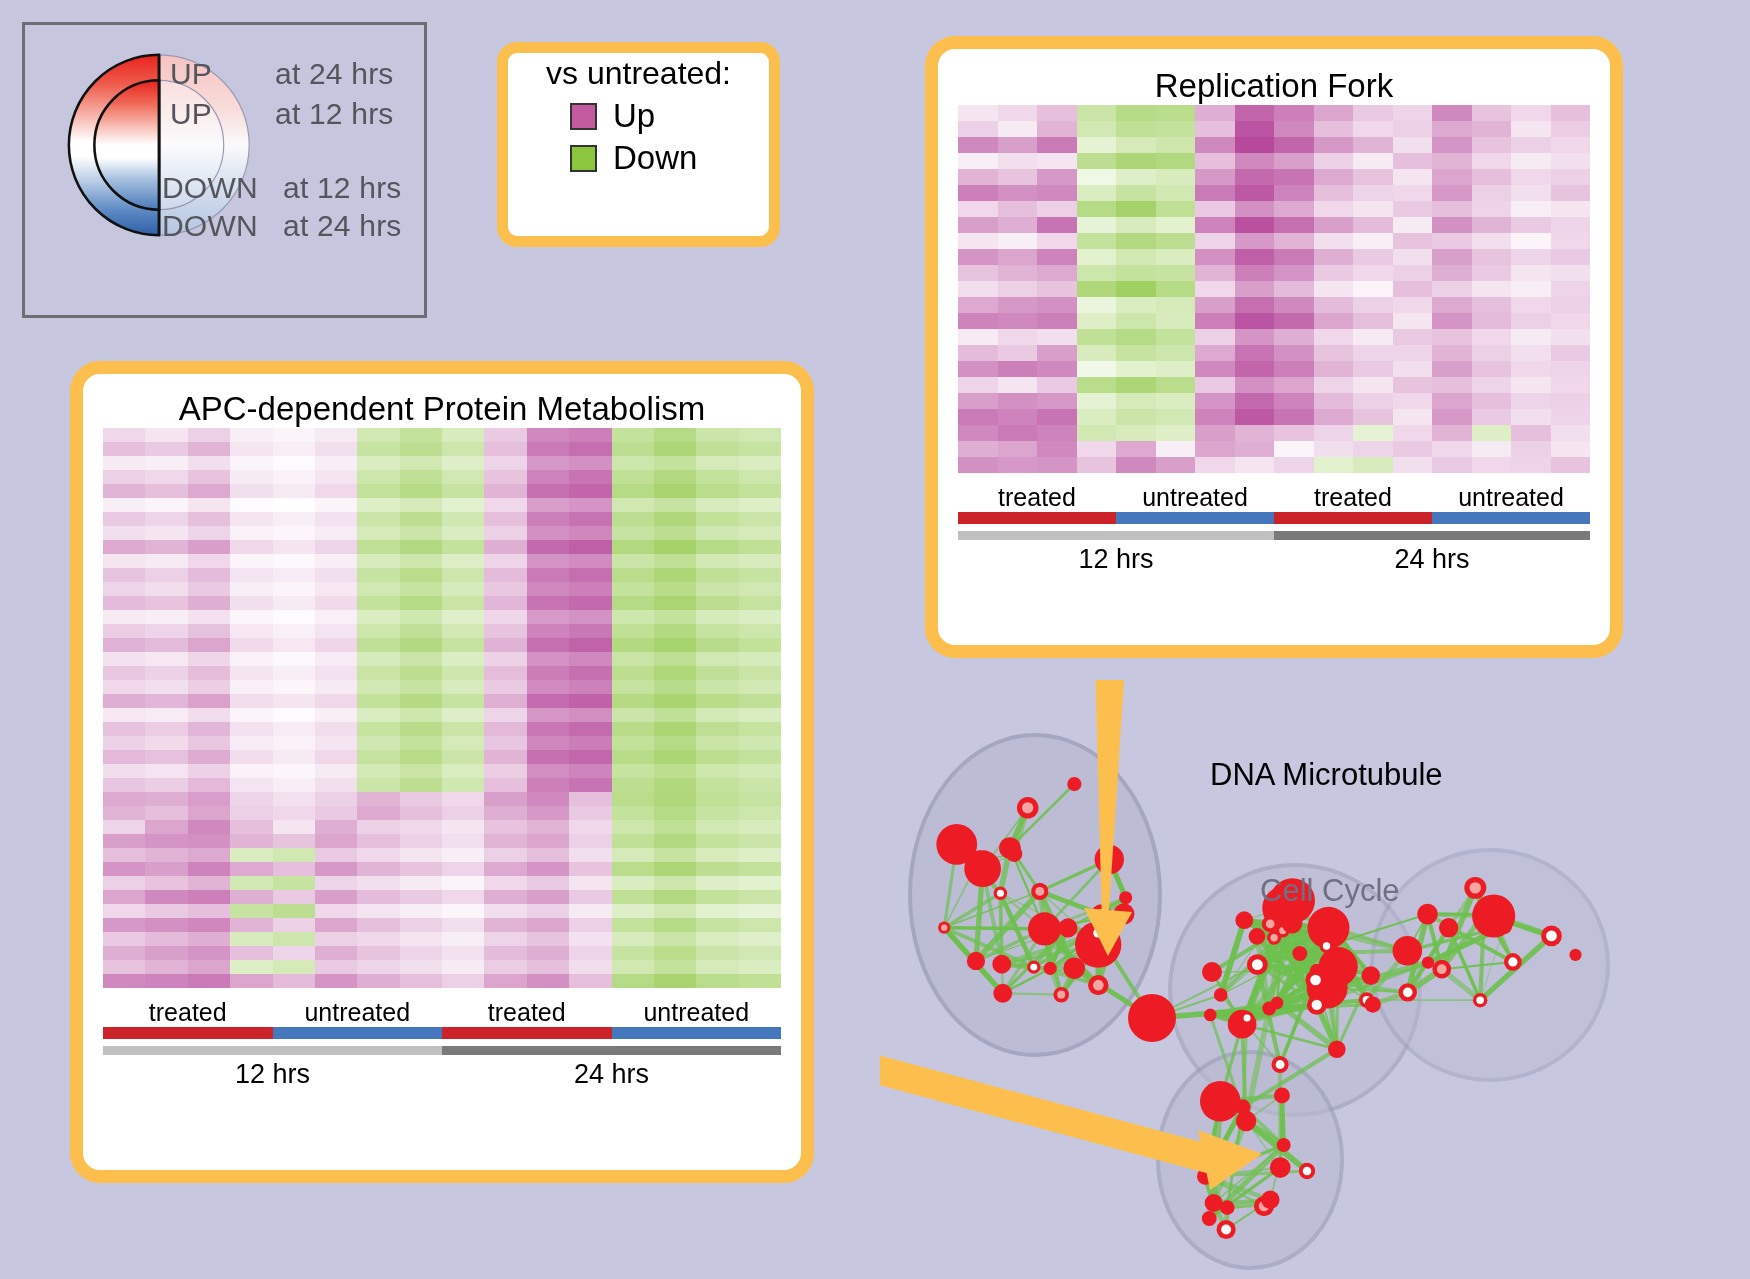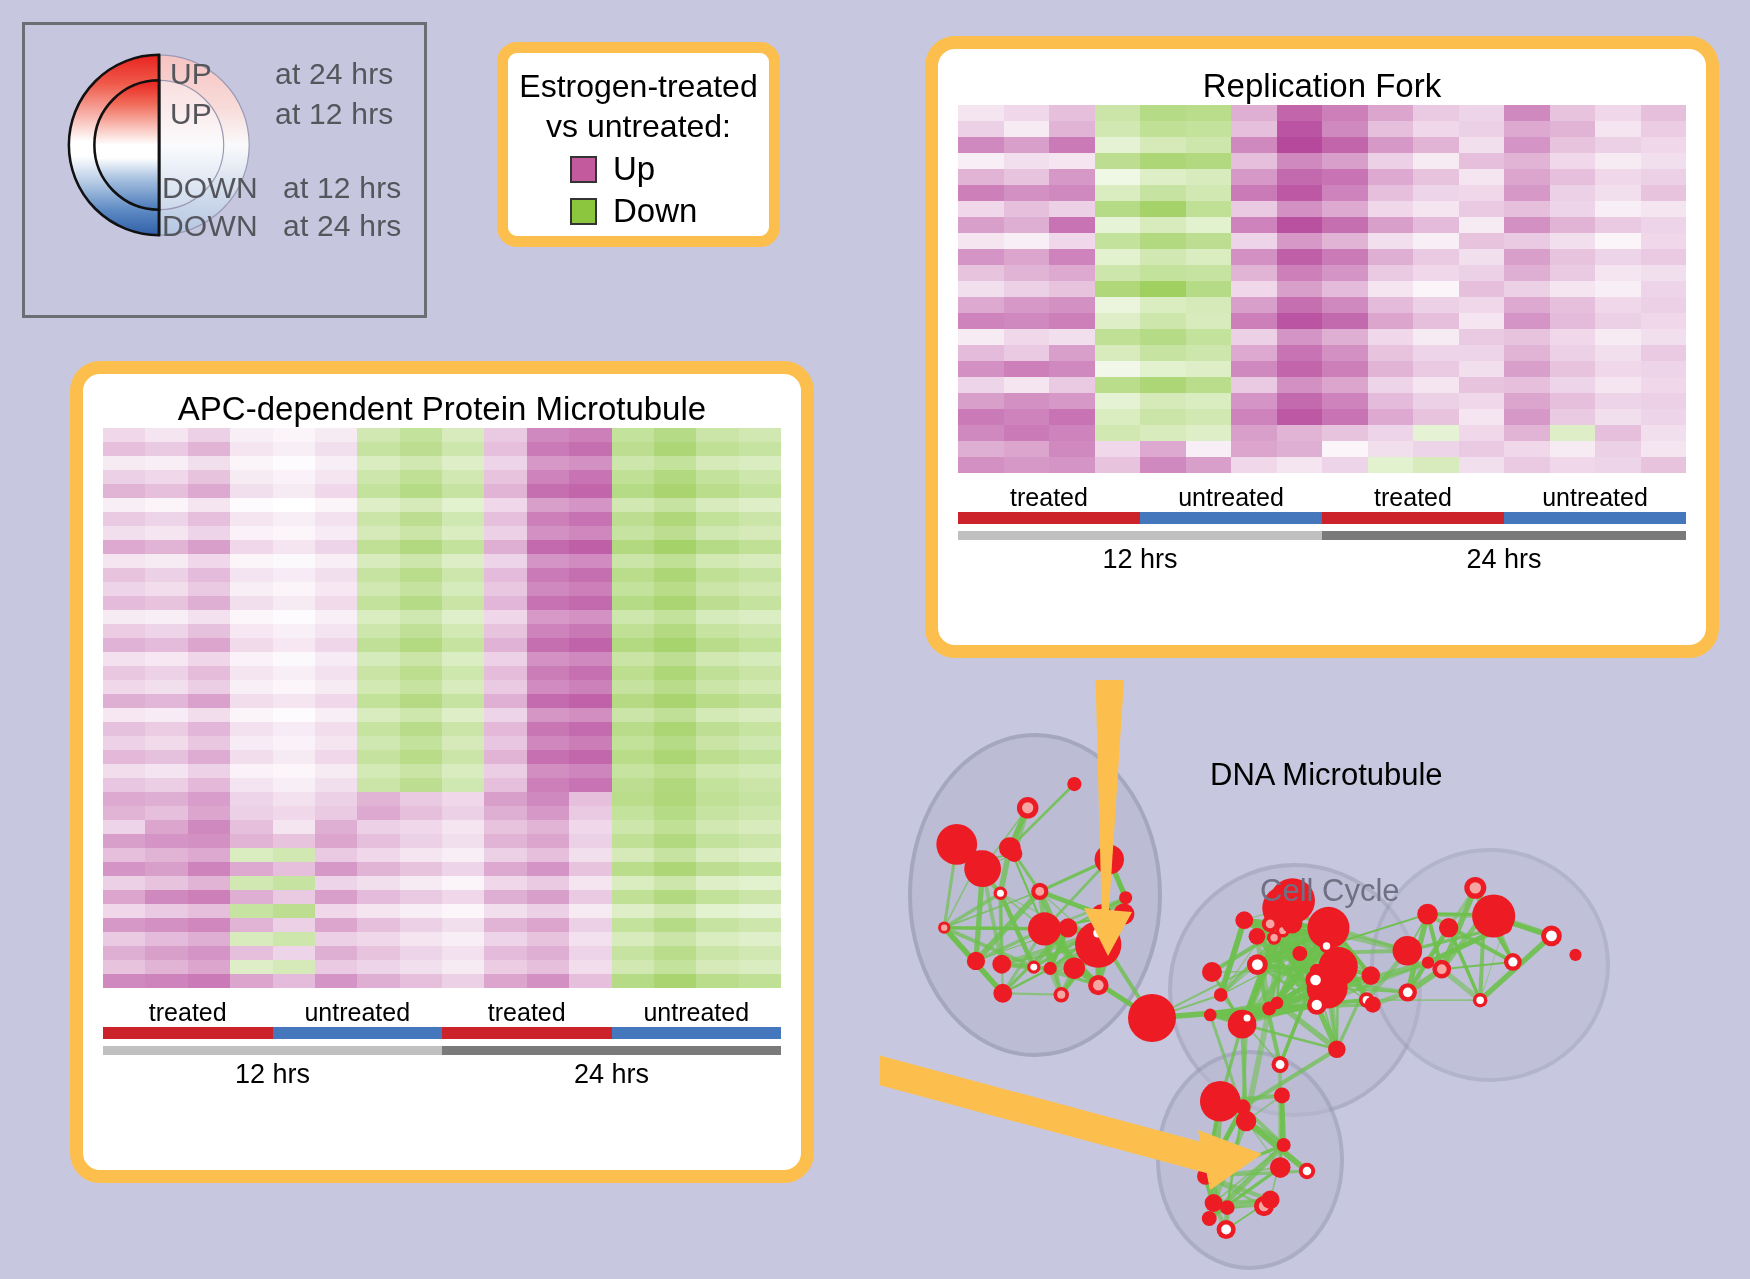--- a/index.html
+++ b/index.html
@@ -43,21 +43,21 @@
   .hm i{display:block;}
   .grp-labels{display:flex;}
   .grp-labels span{flex:1;text-align:center;font-size:25px;color:#000;}
   .cond-bar{display:flex;height:12px;}
   .cond-bar i{flex:1;}
   .time-bar{display:flex;height:9px;margin-top:7px;}
   .time-bar i{flex:1;}
   .time-labels{display:flex;}
   .time-labels span{flex:1;text-align:center;font-size:27px;color:#000;}
 
-  #panel-rf{left:925px;top:36px;width:794px;height:622px;}
+  #panel-rf{left:925px;top:36px;width:698px;height:622px;}
   #panel-apc{left:70px;top:361px;width:744px;height:822px;}
 
   
   #network{position:absolute;left:880px;top:680px;width:860px;height:600px;}
   .netlabel{position:absolute;font-size:31px;white-space:pre-line;line-height:38px;}
 </style>
 </head>
 <body>
 
 <div id="stage">
@@ -111,21 +111,20 @@
     <div class="wl-row" style="left:145px;top:72px;">UP</div>
     <div class="wl-row" style="left:250px;top:72px;">at 12 hrs</div>
     <div class="wl-row" style="left:137px;top:146px;">DOWN</div>
     <div class="wl-row" style="left:258px;top:146px;">at 12 hrs</div>
     <div class="wl-row" style="left:137px;top:184px;">DOWN</div>
     <div class="wl-row" style="left:258px;top:184px;">at 24 hrs</div>
 
   </div>
 
   <div id="legend-card">
-    <div class="lc-title">Estrogen-treated</div>
     <div class="lc-title" style="margin-top:0">vs untreated:</div>
     <div class="lc-item">
       <span class="lc-swatch" id="sw-up" style="background: rgb(196, 90, 158);"></span>
       <span class="lc-label">Up</span>
     </div>
     <div class="lc-item">
       <span class="lc-swatch" id="sw-down" style="background: rgb(140, 198, 63);"></span>
       <span class="lc-label">Down</span>
     </div>
   </div>
@@ -520,21 +519,21 @@
           <i style="background: rgb(122, 122, 122);"></i>
         </div>
       <div class="time-labels" id="tl-rf" style="margin-top:4px;">
           <span>12 hrs</span>
           <span>24 hrs</span>
         </div>
     </div>
   </div>
 
   <div class="panel" id="panel-apc">
-    <div class="panel-title" style="margin-top:16px;">APC-dependent Protein Microtubule</div>
+    <div class="panel-title" style="margin-top:16px;">APC-dependent Protein Metabolism</div>
     <div style="padding:0 20px;">
       <div class="hm" id="hm-apc" style="grid-template-columns: repeat(16, 1fr);">
           <i style="background: rgb(240, 216, 234); height: 14px;"></i>
           <i style="background: rgb(245, 229, 241); height: 14px;"></i>
           <i style="background: rgb(236, 208, 229); height: 14px;"></i>
           <i style="background: rgb(248, 238, 246); height: 14px;"></i>
           <i style="background: rgb(251, 244, 249); height: 14px;"></i>
           <i style="background: rgb(246, 234, 243); height: 14px;"></i>
           <i style="background: rgb(209, 232, 178); height: 14px;"></i>
           <i style="background: rgb(195, 226, 156); height: 14px;"></i>

